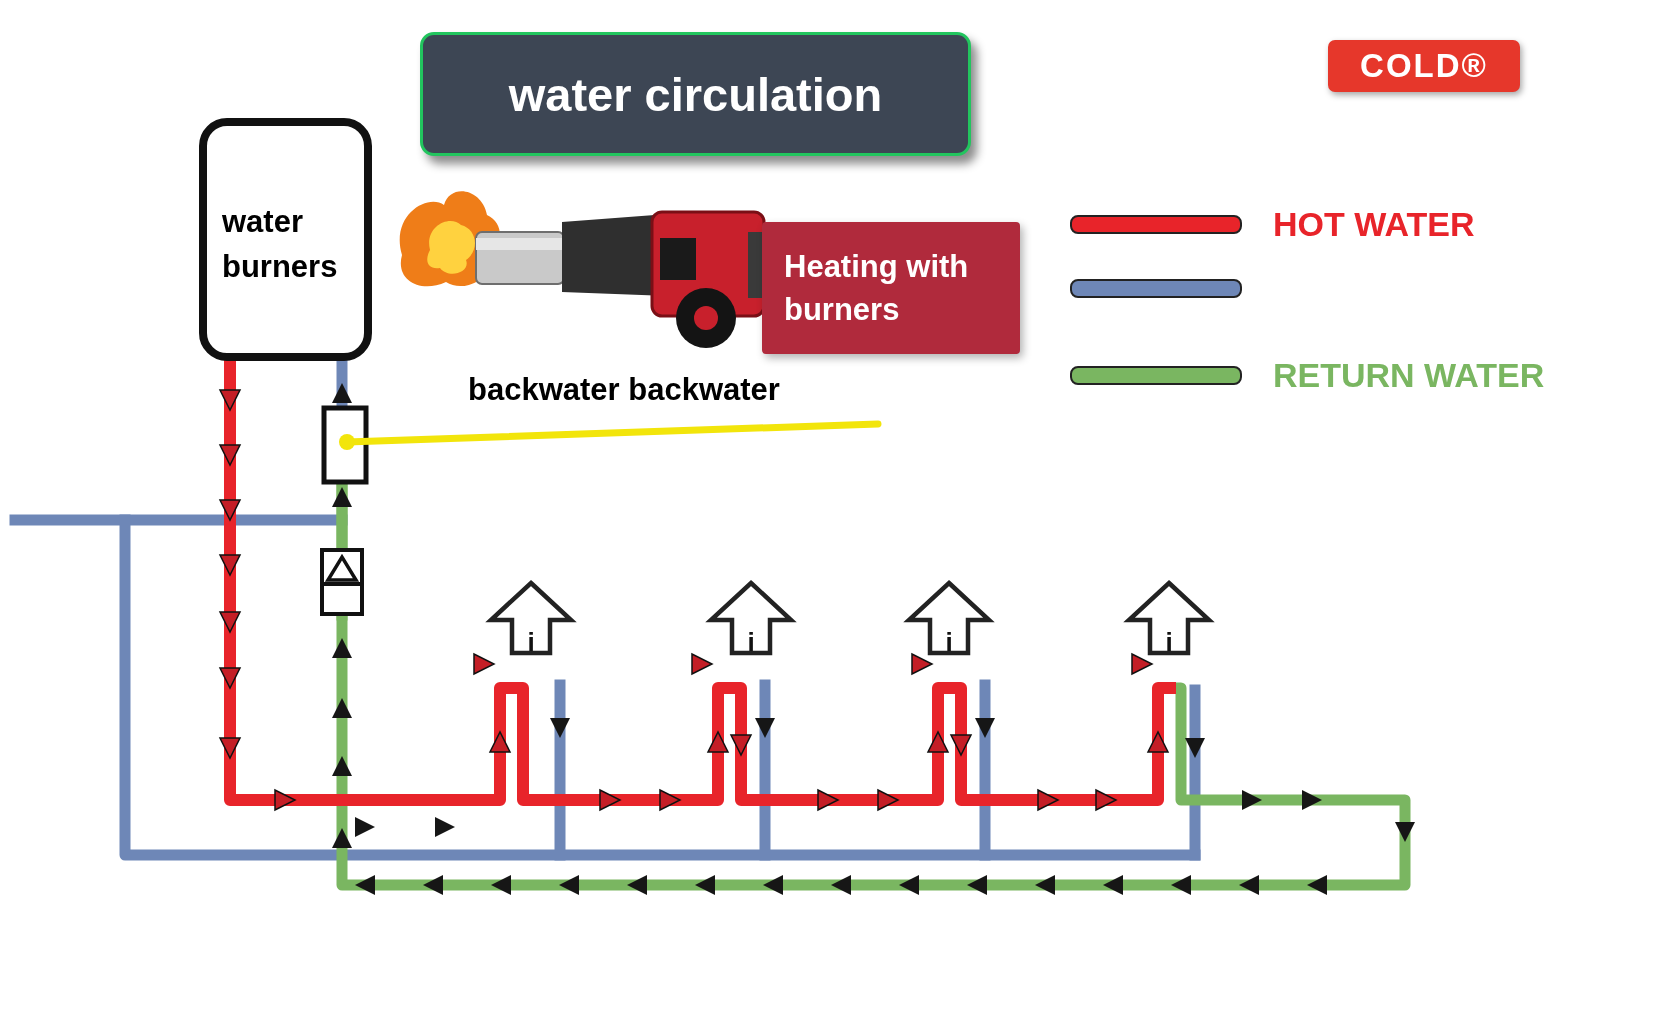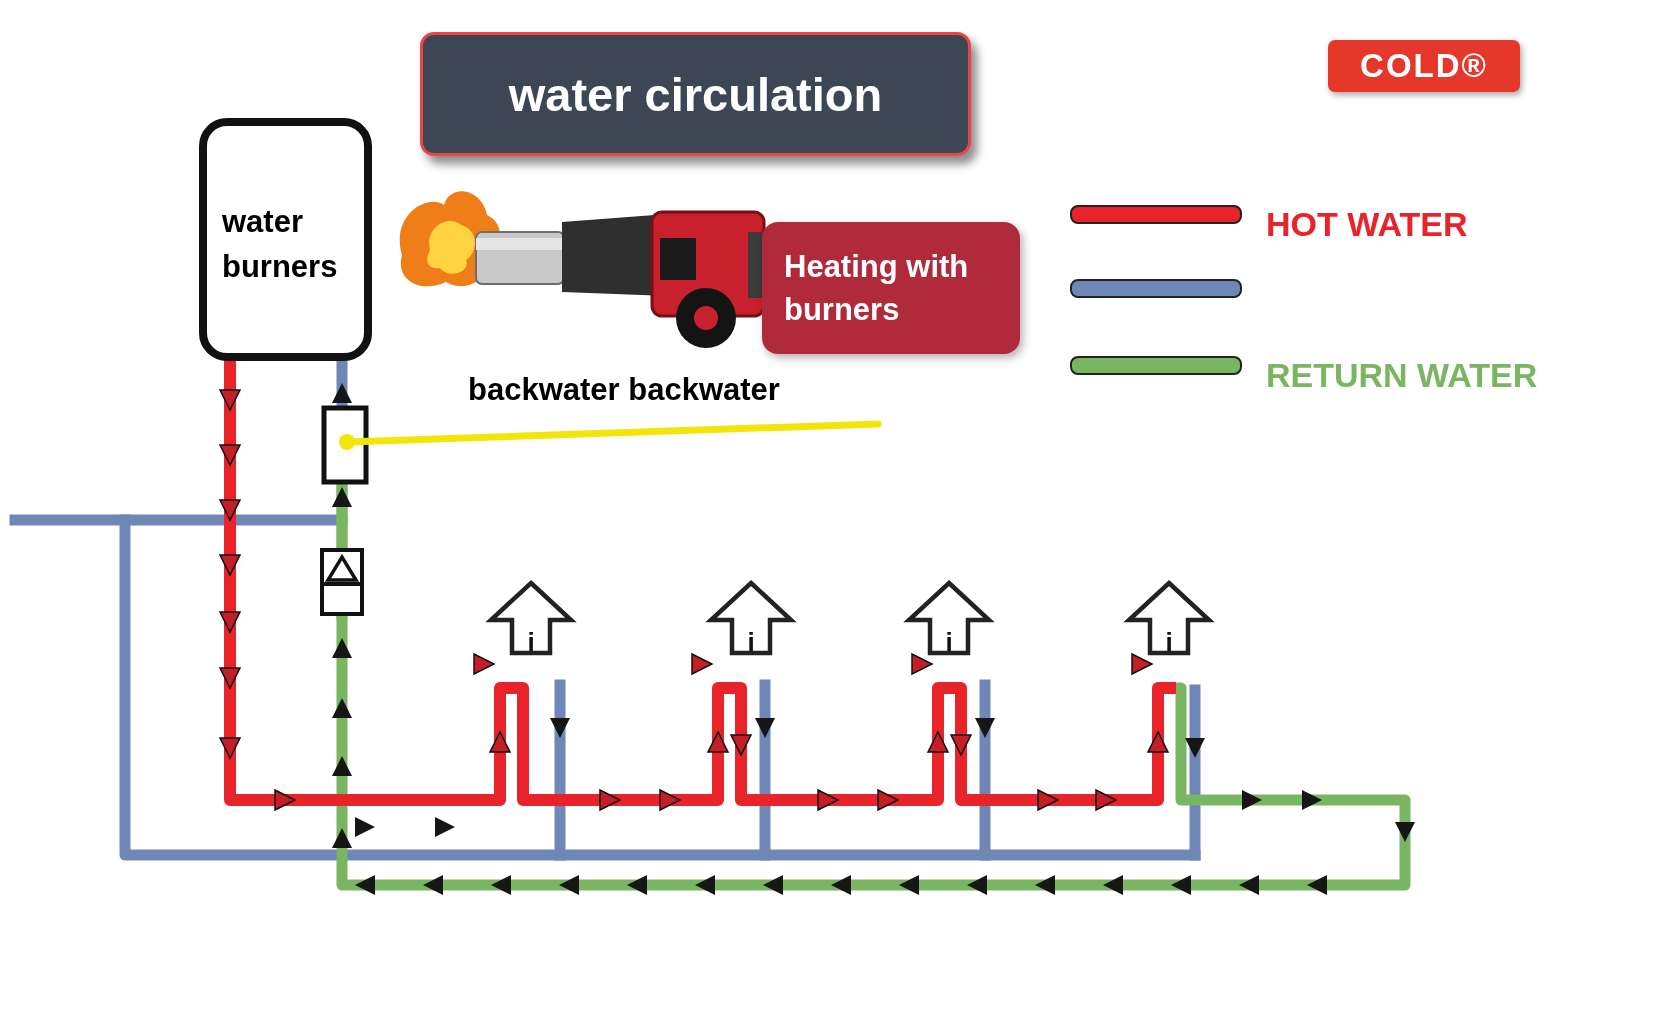--- a/index.html
+++ b/index.html
@@ -12,21 +12,21 @@
 
   
   .pipe{fill:none;stroke-linejoin:round;stroke-linecap:square;}
   .pipe-hot{stroke:var(--c-hot);stroke-width:12px;}
   .pipe-cold{stroke:var(--c-cold);stroke-width:11px;}
   .pipe-return{stroke:var(--c-return);stroke-width:11px;}
 
   
   .title-box{
     left:420px;top:32px;width:545px;height:118px;
-    background:var(--c-title_bg);border:3px solid #ef4444;border-radius:14px;
+    background:var(--c-title_bg);border:3px solid #22c55e;border-radius:14px;
     display:flex;align-items:center;justify-content:center;
     color:#fff;font-size:47px;font-weight:bold;
     box-shadow:6px 8px 10px rgba(0,0,0,.45);
     z-index:5;
   }
 
   
   .logo-box{
     left:1328px;top:40px;width:192px;height:52px;
     background:var(--c-logo_bg);border-radius:7px;
@@ -39,36 +39,36 @@
   
   .tank-label{
     left:222px;top:200px;width:150px;
     color:#000;font-size:31px;font-weight:bold;line-height:1.45;
     z-index:5;
   }
 
   
   .heating-label{
     left:762px;top:222px;width:258px;height:132px;box-sizing:border-box;
-    background:var(--c-burner_label_bg);border-radius:16px;
+    background:var(--c-burner_label_bg);border-radius:4px;
     color:#fff;font-size:31px;font-weight:bold;line-height:1.4;
     display:flex;align-items:center;padding:7px 22px;
     box-shadow:3px 4px 8px rgba(0,0,0,.3);
     z-index:5;
   }
 
   
   .backwater-label{
     left:468px;top:372px;
     color:#000;font-size:31px;font-weight:bold;
     z-index:5;
   }
 
   
-  .legend-row{position:absolute;left:1070px;display:flex;gap:24px;z-index:5;}
+  .legend-row{position:absolute;left:1070px;display:flex;align-items:center;gap:31px;z-index:5;}
   .legend-row-hot{top:205px;}
   .legend-row-cold{top:279px;}
   .legend-row-return{top:356px;}
   .legend-swatch{width:168px;height:15px;border:2px solid #222;border-radius:8px;}
   .sw-hot{background:var(--c-hot);}
   .sw-cold{background:var(--c-cold);}
   .sw-return{background:var(--c-return);}
   .legend-label{font-size:34px;font-weight:bold;white-space:nowrap;}
   .ll-hot{color:var(--c-hot);}
   .ll-cold{color:var(--c-cold);}

